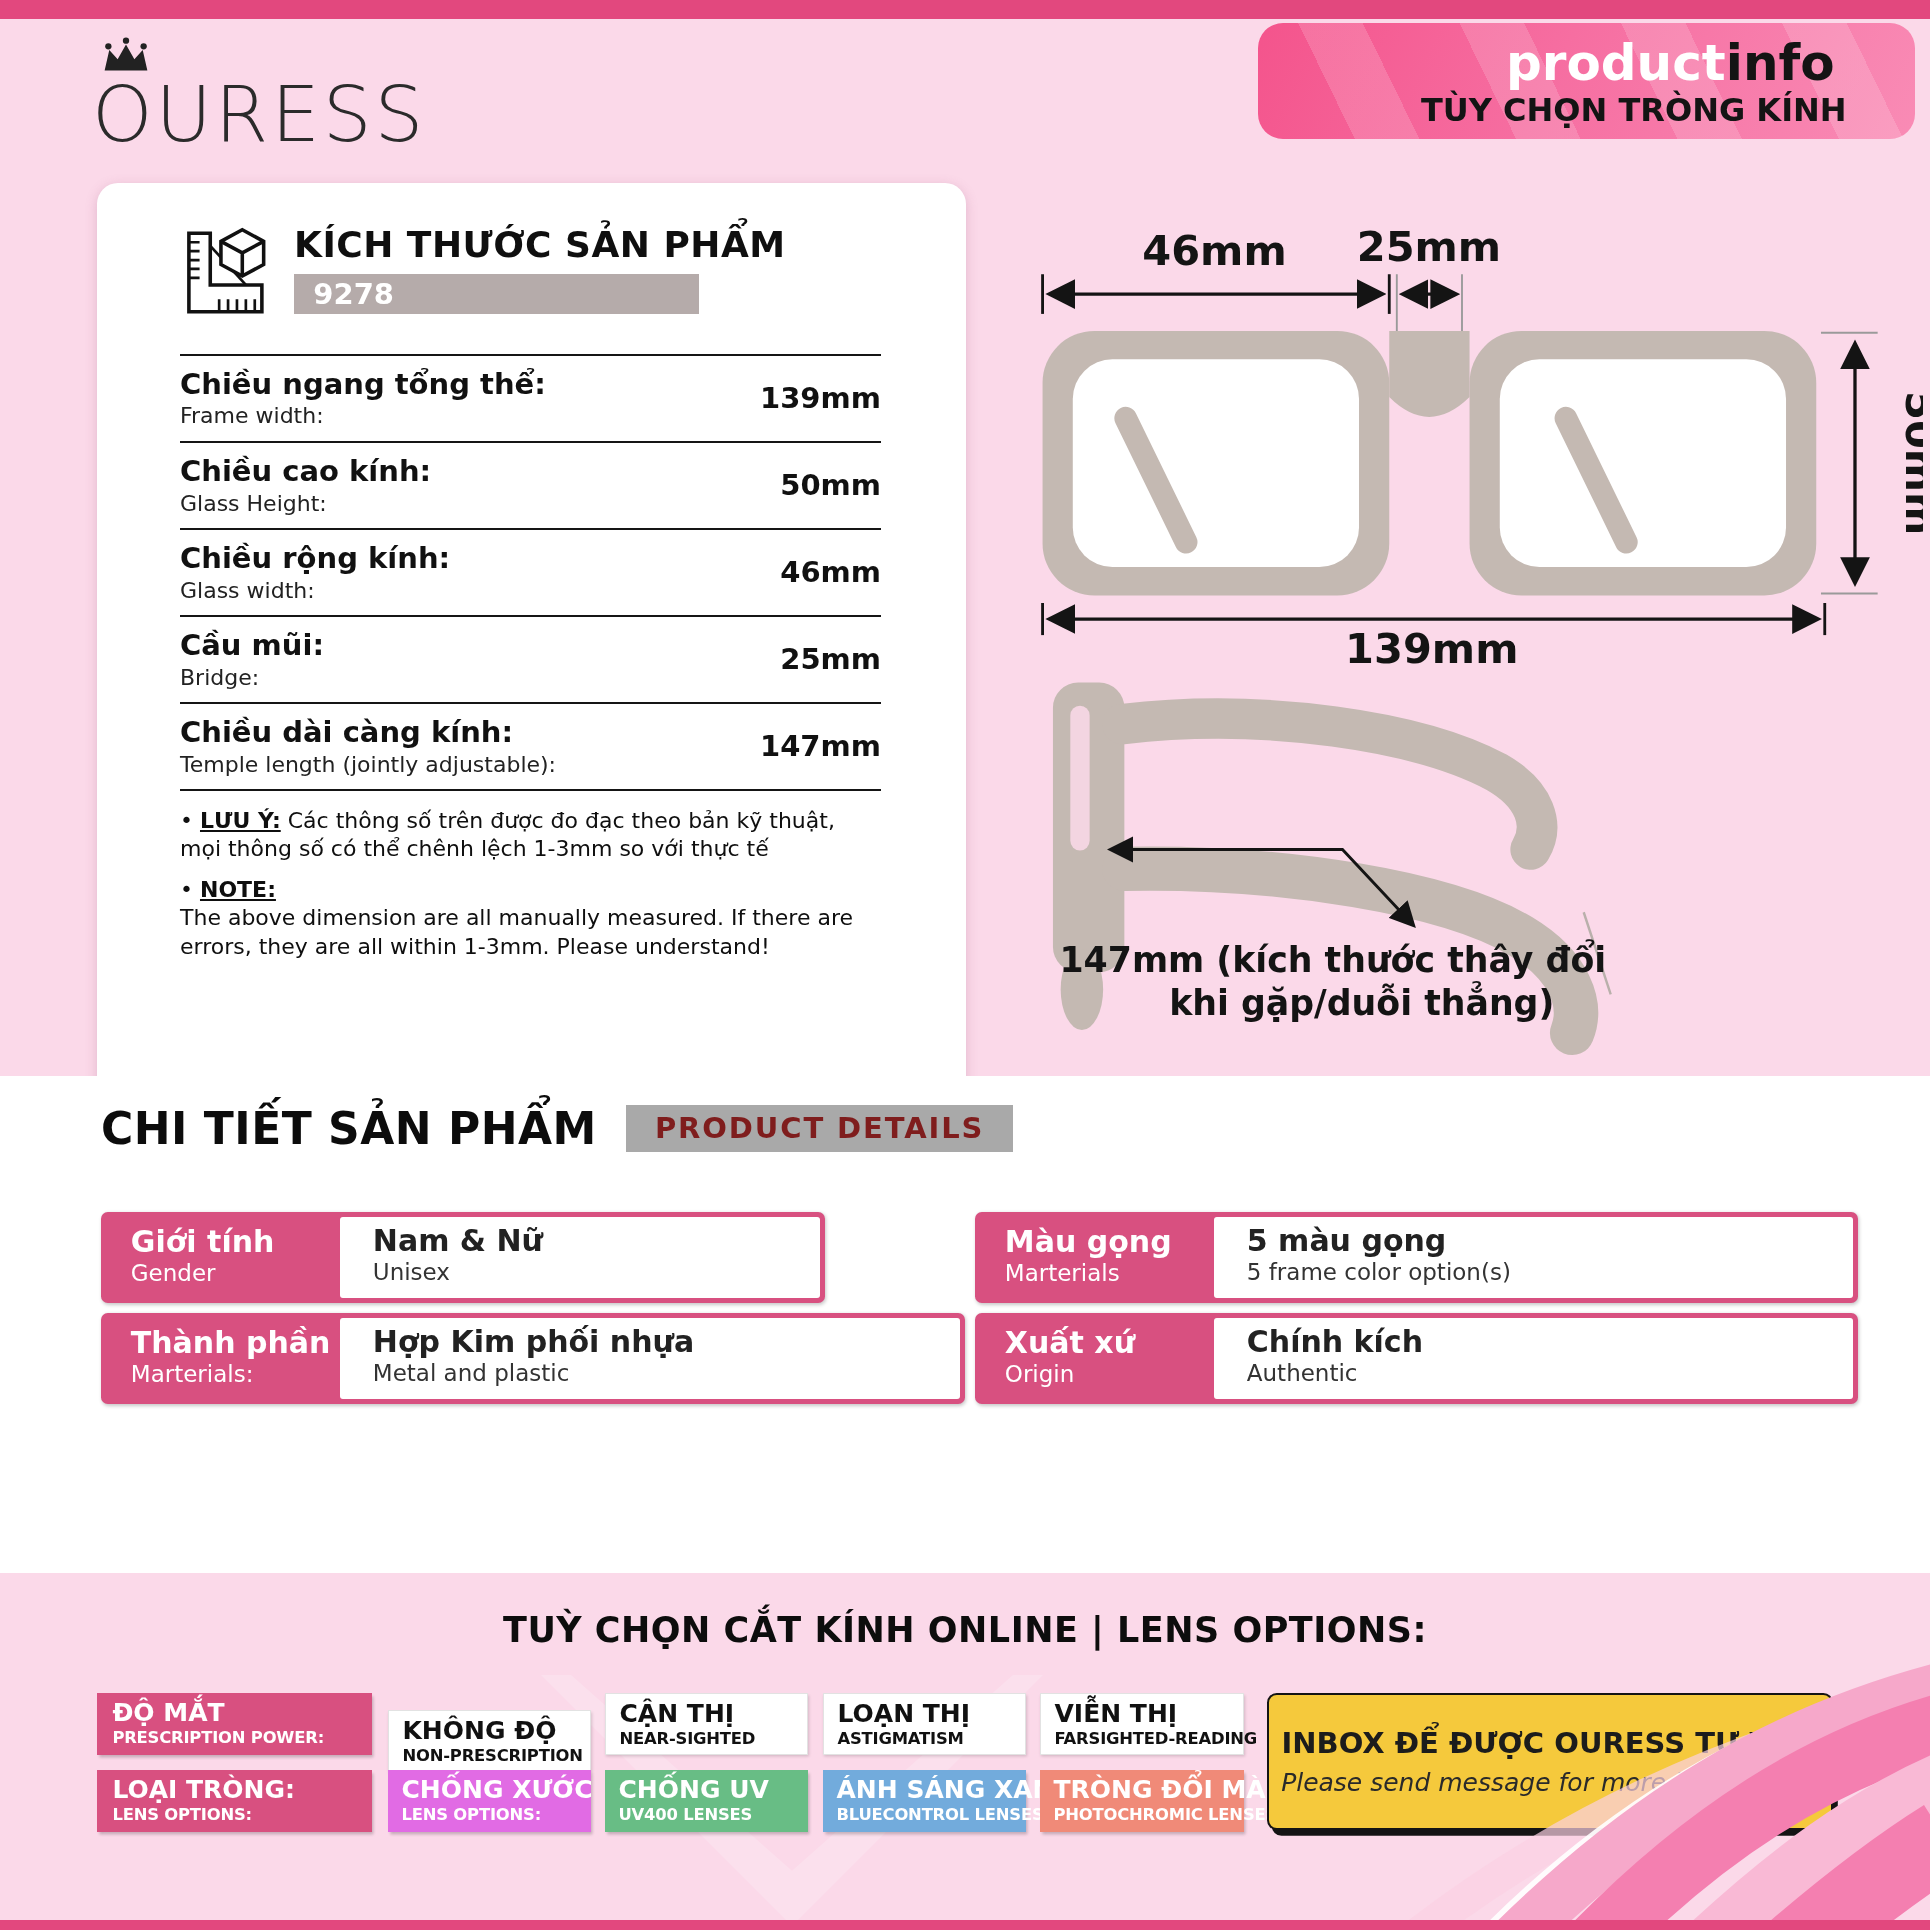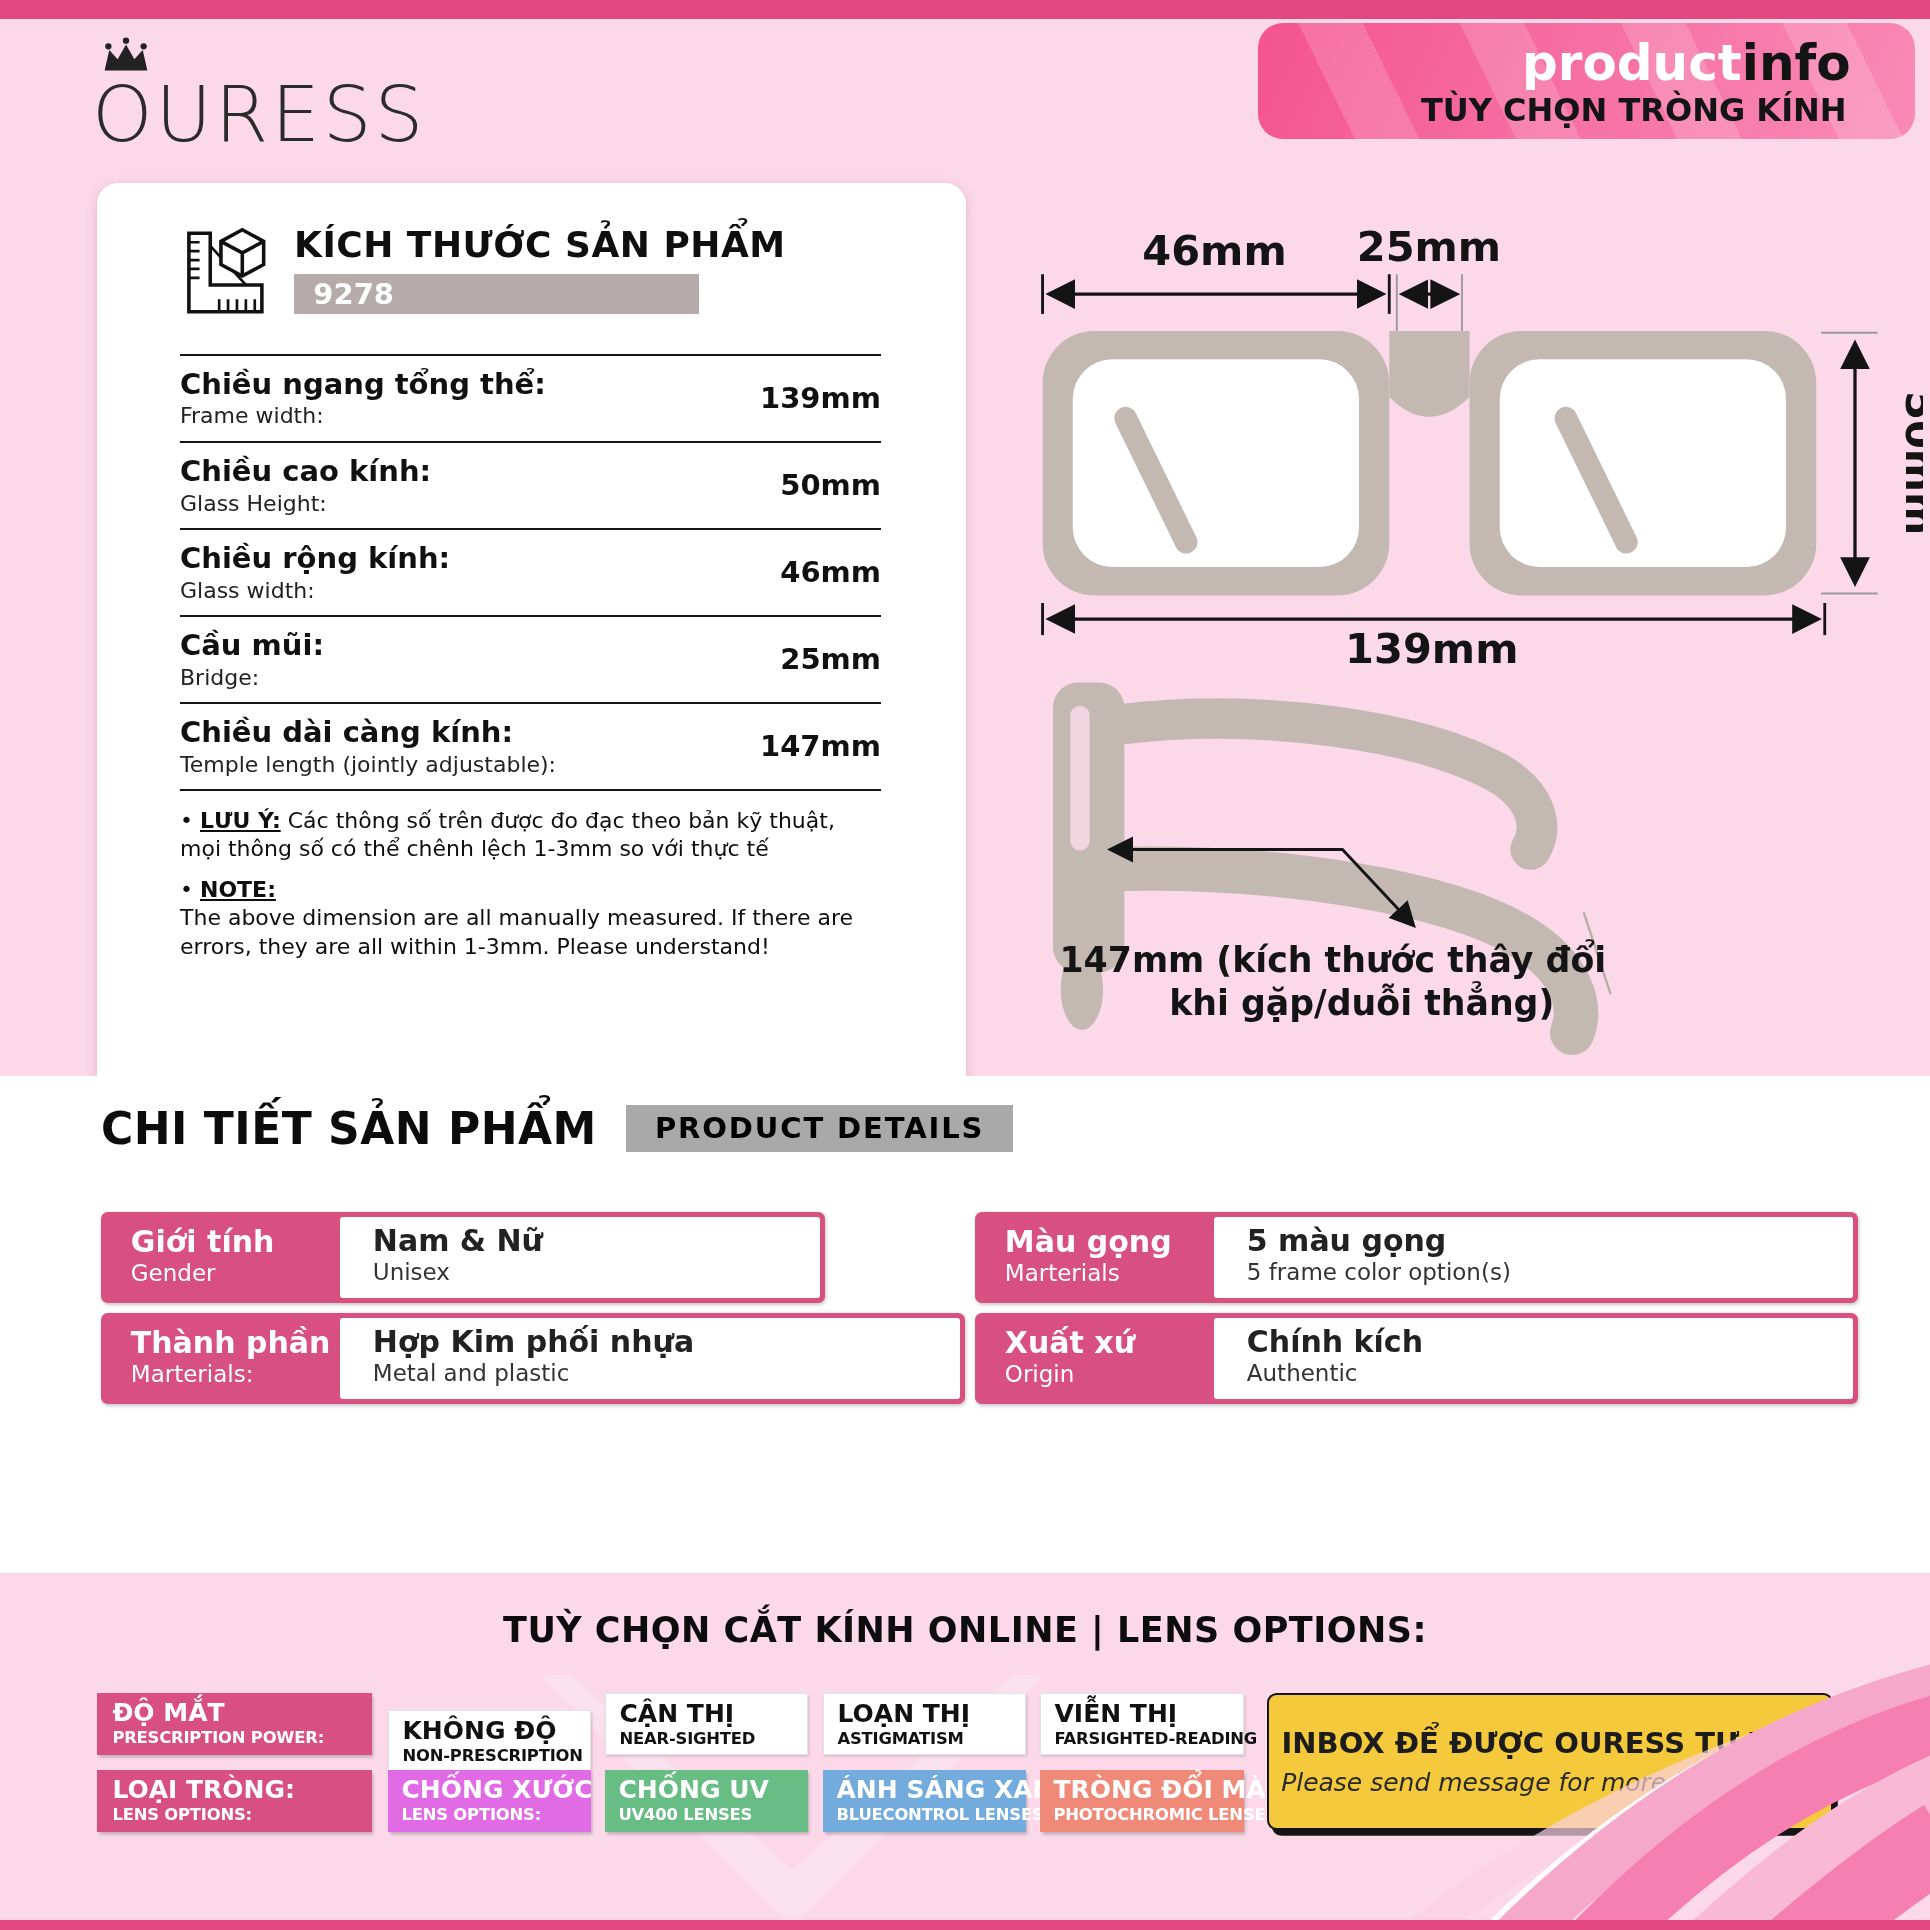--- a/index.html
+++ b/index.html
@@ -12,21 +12,21 @@
   .logo{position:absolute;left:92px;top:37px;}
   .logo .crown{position:absolute;left:5.8px;top:0;}
   .logo .word{font-size:77px;font-weight:300;letter-spacing:2.9px;color:#2b2b2b;padding-top:33px;display:block;}
 
   
   .badge{position:absolute;top:23px;right:15.4px;width:657px;height:116px;border-radius:25px;
          background:linear-gradient(115deg,#f4548c 0%,#f66ea1 45%,#f98bb5 100%);overflow:hidden;
          text-align:right;padding-top:13.5px;box-sizing:border-box;}
   .badge::before{content:"";position:absolute;inset:0;
          background:repeating-linear-gradient(64deg,rgba(255,255,255,0) 0 87px,rgba(255,255,255,.16) 87px 145px);}
-  .badge .l1{position:relative;font-size:50px;font-weight:800;line-height:1.05;padding-right:64px;}
+  .badge .l1{position:relative;font-size:50px;font-weight:800;line-height:1.05;padding-right:80px;}
   .badge .l1 .w{color:#fff;} .badge .l1 .b{color:#141414;}
   .badge .l2{position:relative;font-size:32px;font-weight:800;color:#141414;padding-right:68px;margin-top:1.9px;}
 
   
   .dimcard{position:absolute;left:97px;top:183px;width:869px;height:978px;background:#fff;border-radius:21px;
            box-shadow:0 3.9px 11.6px rgba(170,100,135,.30);box-sizing:border-box;}
   .dim-inner{margin:41px 85px 0 83px;}
   .dim-head{display:flex;align-items:flex-start;}
   .dim-titles{margin-left:25px;}
   .dim-title{font-size:36px;font-weight:800;color:#0f0f0f;letter-spacing:0.5px;}
@@ -43,21 +43,21 @@
 
   
   .svgabs{position:absolute;}
   .mtxt{font-weight:800;font-size:44px;fill:#141414;font-family:"DejaVu Sans","Liberation Sans",sans-serif;}
   .mtxt2{font-weight:800;font-size:36px;fill:#141414;font-family:"DejaVu Sans","Liberation Sans",sans-serif;}
 
   
   .band{position:absolute;left:0;top:1064px;width:1930px;height:497px;background:#fff;margin-top:12px;}
   .details-head{position:absolute;left:101px;top:27px;display:flex;align-items:center;}
   .details-head .t{font-size:44px;font-weight:800;color:#0c0c0c;letter-spacing:0.5px;}
-  .details-head .chip{margin-left:29px;background:#a9a9a9;color:#000000;font-size:29px;font-weight:800;
+  .details-head .chip{margin-left:29px;background:#a9a9a9;color:#7f1d1d;font-size:29px;font-weight:800;
                       letter-spacing:1.9px;padding:5.8px 29px 7.7px;}
   .pair{position:absolute;background:#d85080;border-radius:6.8px;display:flex;padding:4.8px;box-sizing:border-box;
         box-shadow:1px 1.9px 3.9px rgba(0,0,0,.22);}
   .pair-label{width:234px;color:#fff;padding:6.8px 0 0 25px;box-sizing:border-box;}
   .pair-label .vi{font-size:30px;font-weight:800;}
   .pair-label .en{font-size:23px;margin-top:1.9px;}
   .pair-value{flex:1;background:#fff;border-radius:2.9px;padding:5.8px 0 0 33px;}
   .pair-value .vi{font-size:30px;font-weight:800;color:#222;}
   .pair-value .en{font-size:23px;color:#333;margin-top:1.9px;}
   .note-box{position:absolute;left:101px;top:339px;width:1757px;height:120px;background:#fff;border-radius:9.7px;

